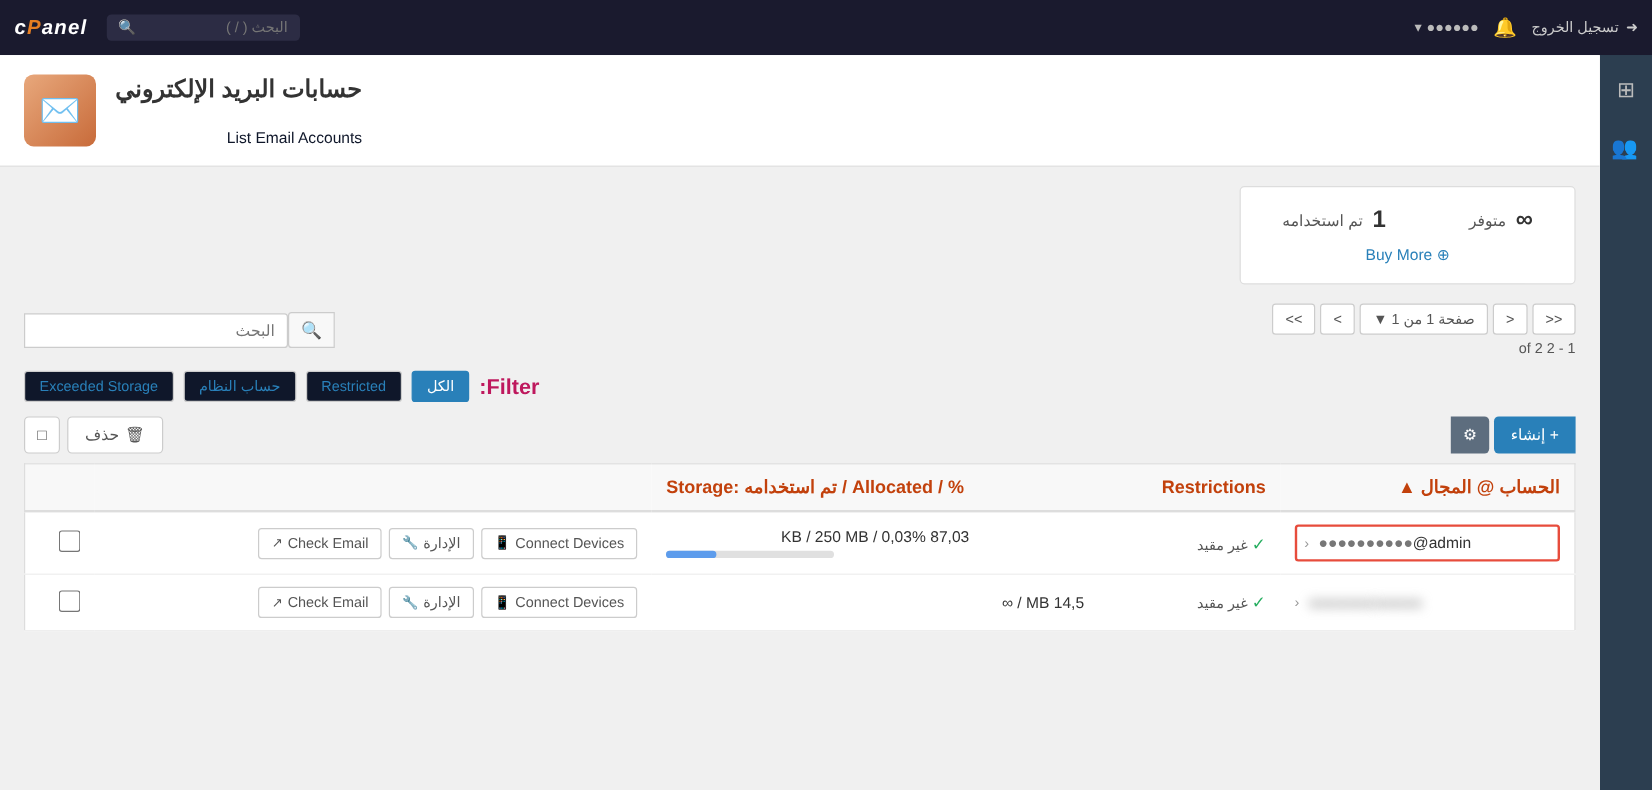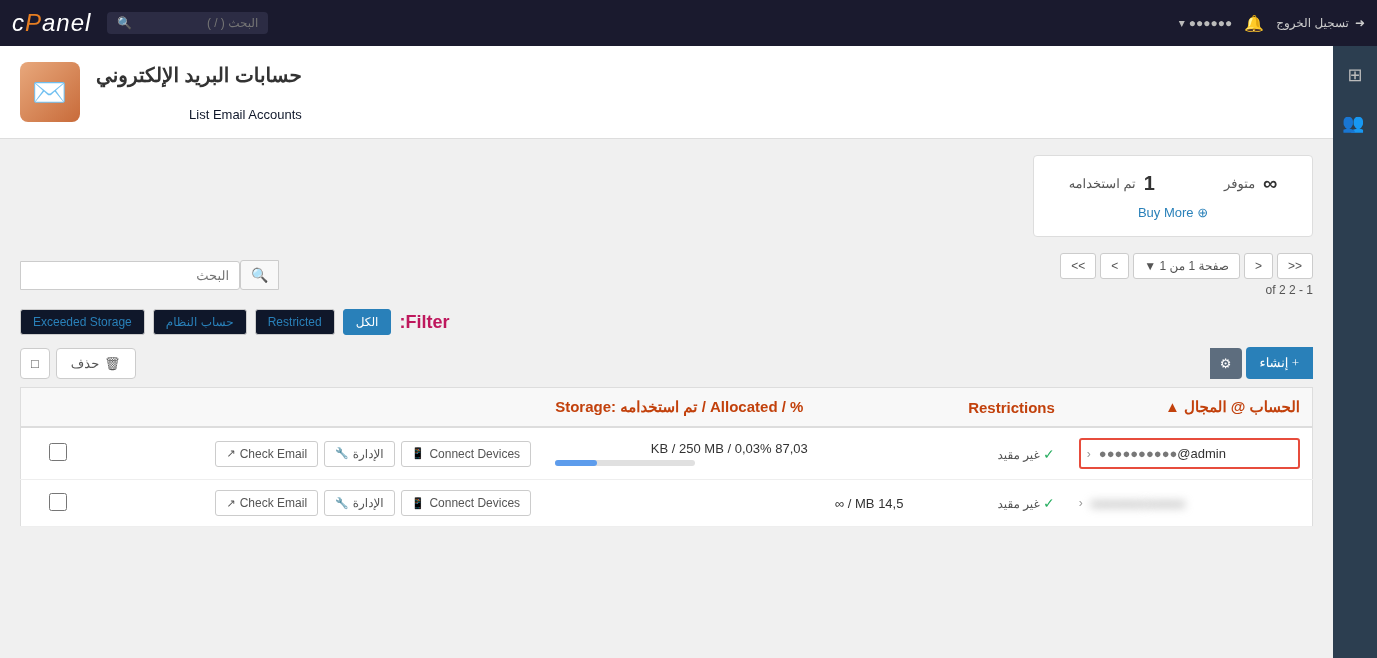--- a/index.html
+++ b/index.html
@@ -26,22 +26,22 @@
       align-items: center;
       gap: 12px;
     }
     .topnav-right {
       display: flex;
       align-items: center;
       gap: 16px;
     }
     .cpanel-logo {
       color: #fff;
-      font-size: 24px;
-      font-weight: normal;
+      font-size: 17px;
+      font-weight: bold;
       font-style: italic;
       letter-spacing: 1px;
     }
     .cpanel-logo span { color: #e67e22; }
     .topnav-search {
       display: flex;
       align-items: center;
       gap: 6px;
       background: #2c2c44;
       border-radius: 4px;
@@ -304,21 +304,20 @@
       background: #2980b9;
       color: #fff;
       border: none;
       padding: 8px 14px;
       border-radius: 4px 0 0 4px;
       cursor: pointer;
       font-size: 13px;
       display: flex;
       align-items: center;
       gap: 5px;
-      font-family: Liberation Serif, serif;
     }
     .settings-btn {
       background: #5d6d7e;
       color: #fff;
       border: none;
       padding: 8px 10px;
       border-radius: 0 4px 4px 0;
       cursor: pointer;
       font-size: 13px;
     }

